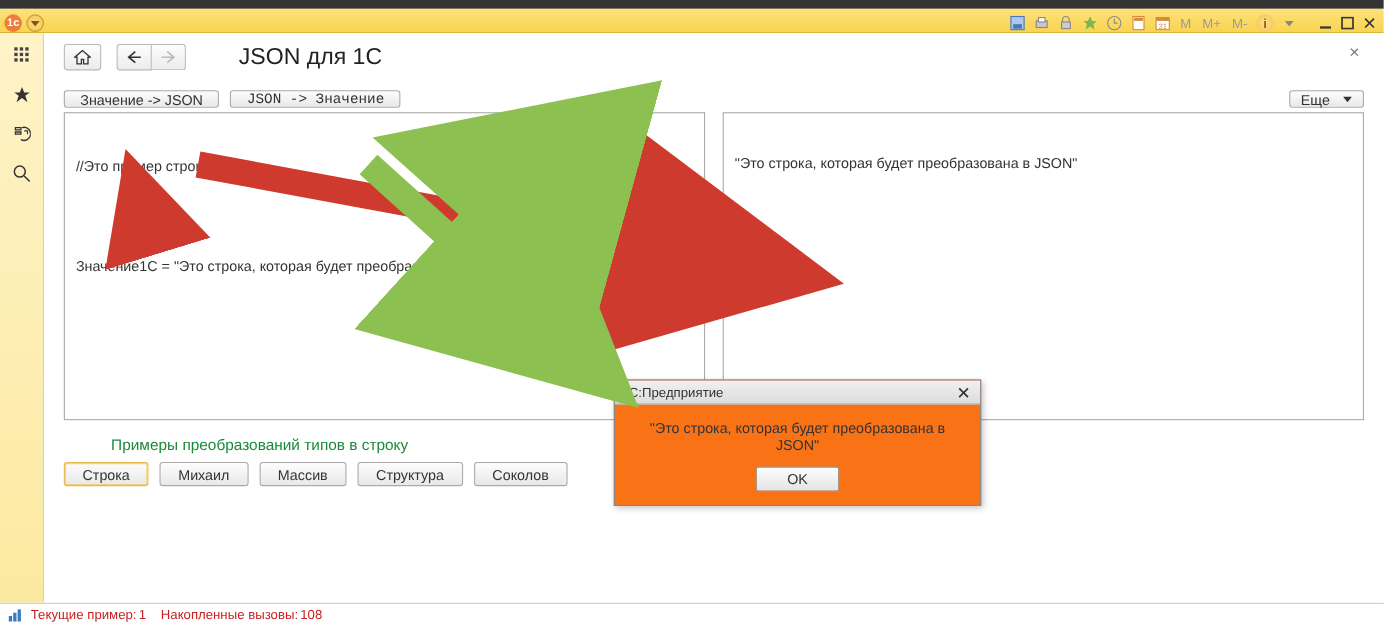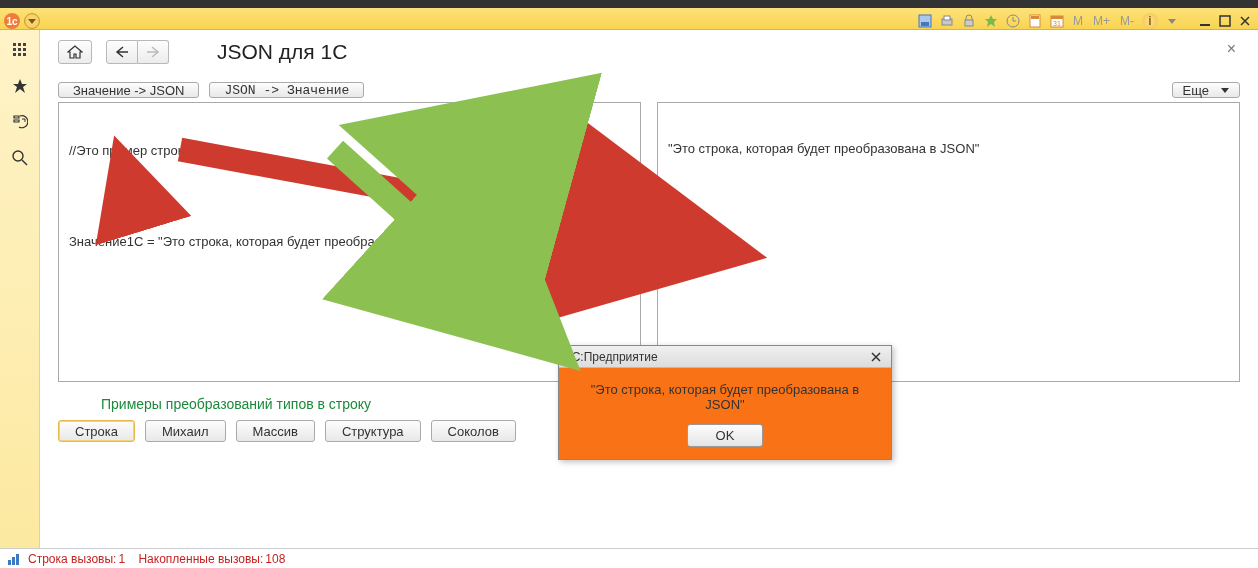--- a/index.html
+++ b/index.html
@@ -439,18 +439,18 @@
 </div>
 
 <div class="statusbar">
   <span class="sb-ico">
       <svg width="14" height="14" viewBox="0 0 14 14">
         <rect x="1" y="8" width="3" height="5" fill="#3c7abf"></rect>
         <rect x="5" y="5" width="3" height="8" fill="#3c7abf"></rect>
         <rect x="9" y="2" width="3" height="11" fill="#3c7abf"></rect>
       </svg>
     </span>
-  <span>Строка вызовы:</span>
+  <span>Текущие пример:</span>
   <span class="sep-num">1</span>
   <span style="margin:0 4px;">&nbsp;</span>
   <span>Накопленные вызовы:</span>
   <span class="sep-num">108</span>
 </div>
 
 </body></html>

